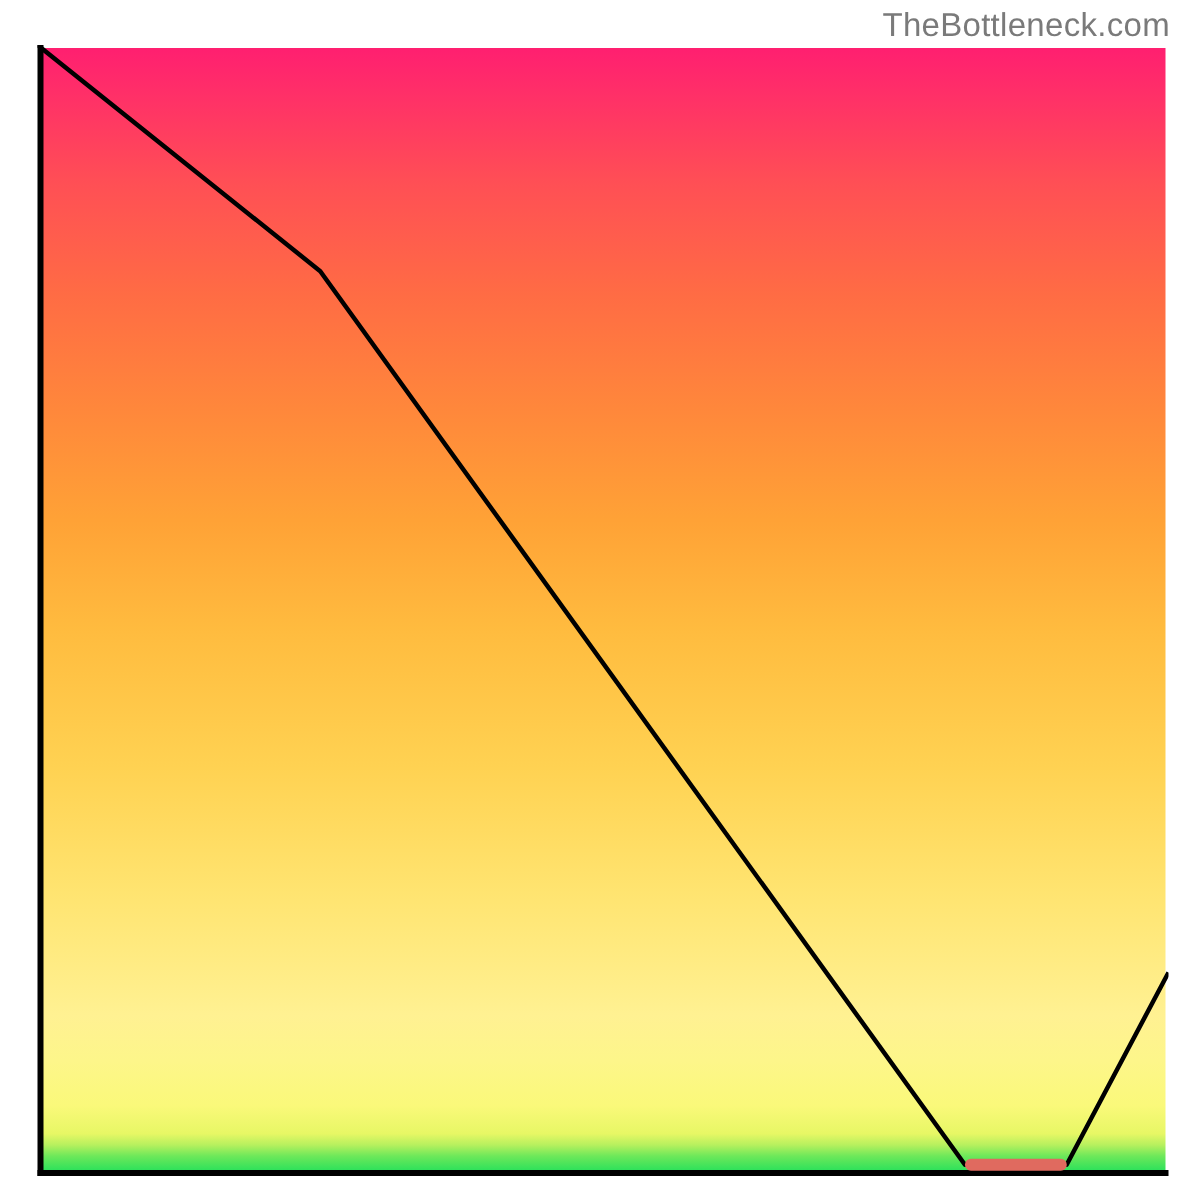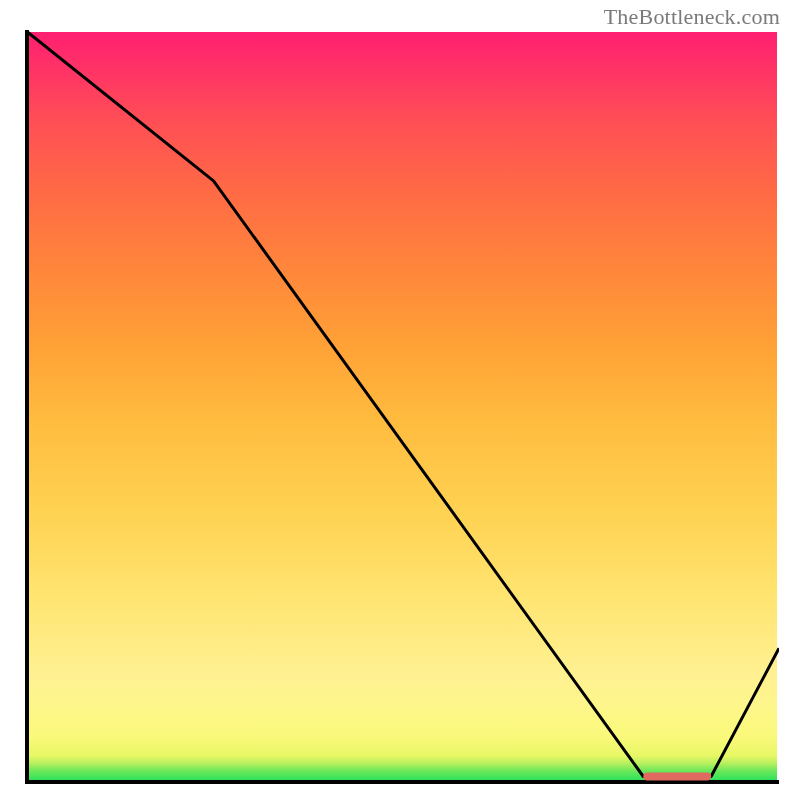--- a/index.html
+++ b/index.html
@@ -8,21 +8,20 @@
     width: 800px;
     height: 800px;
     overflow: hidden;
     background: #fff;
     font-family: Arial, Helvetica, sans-serif;
   }
   .wrap {
     position: relative;
     width: 792px;
     height: 800px;
-    font-family: Liberation Serif, serif;
   }
   .watermark {
     position: absolute;
     top: 4px;
     right: 12px;
     font-size: 22px;
     font-weight: 500;
     color: #7a7a7a;
     letter-spacing: 0.2px;
     user-select: none;

